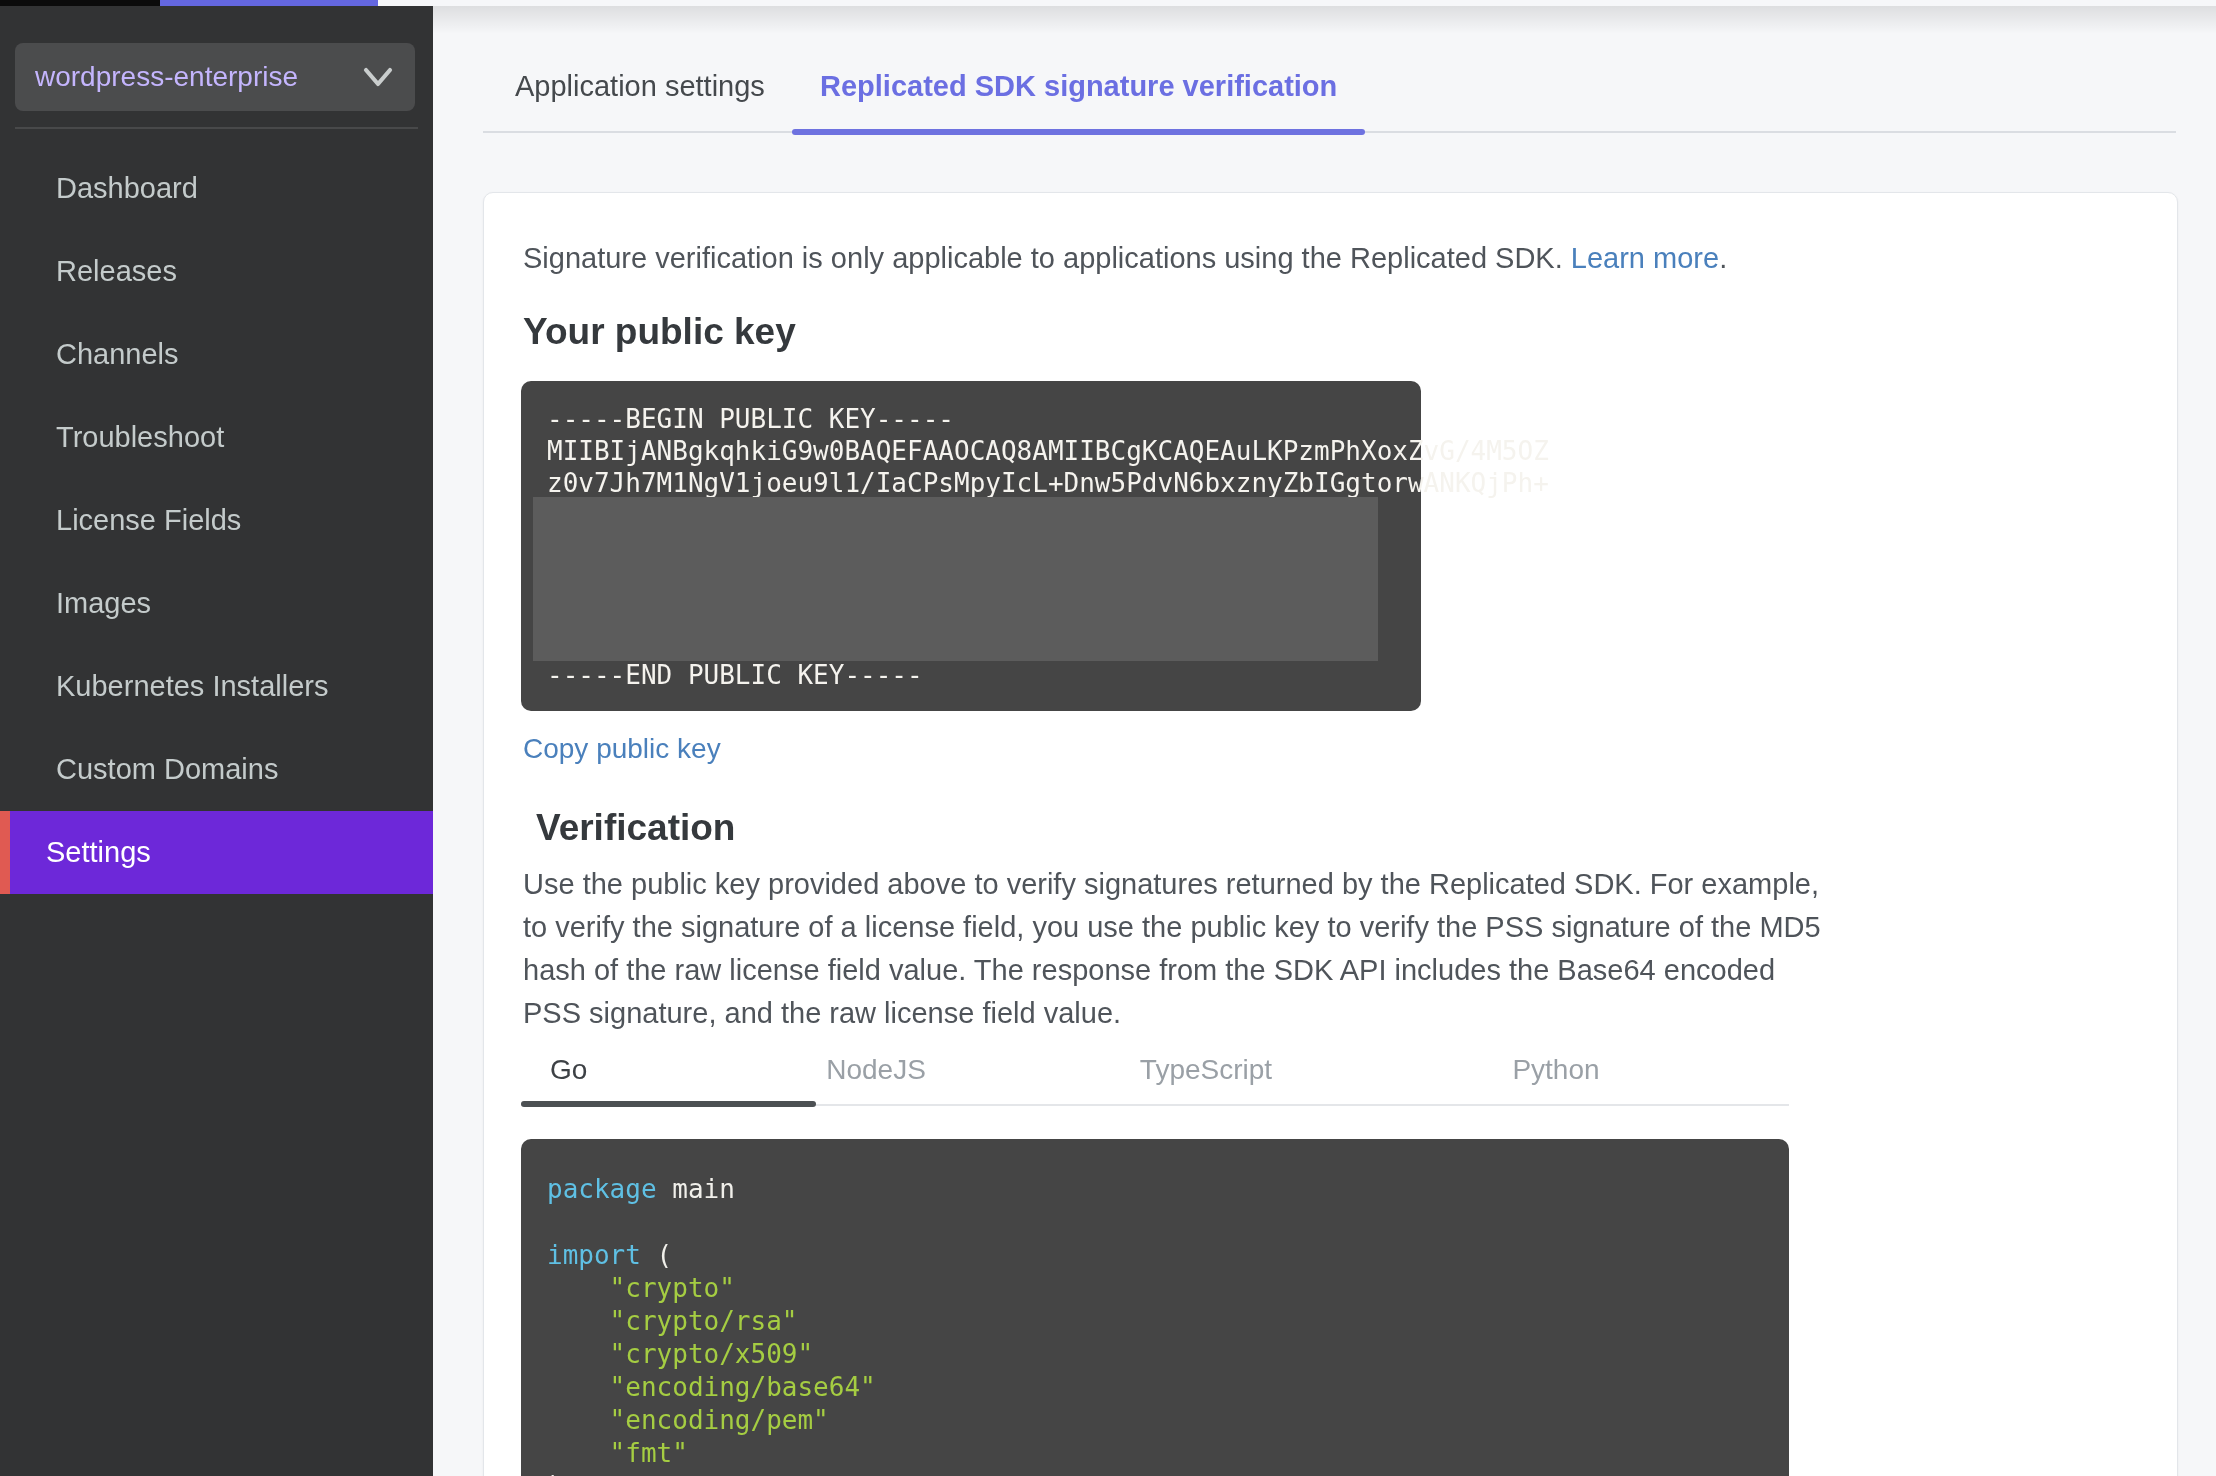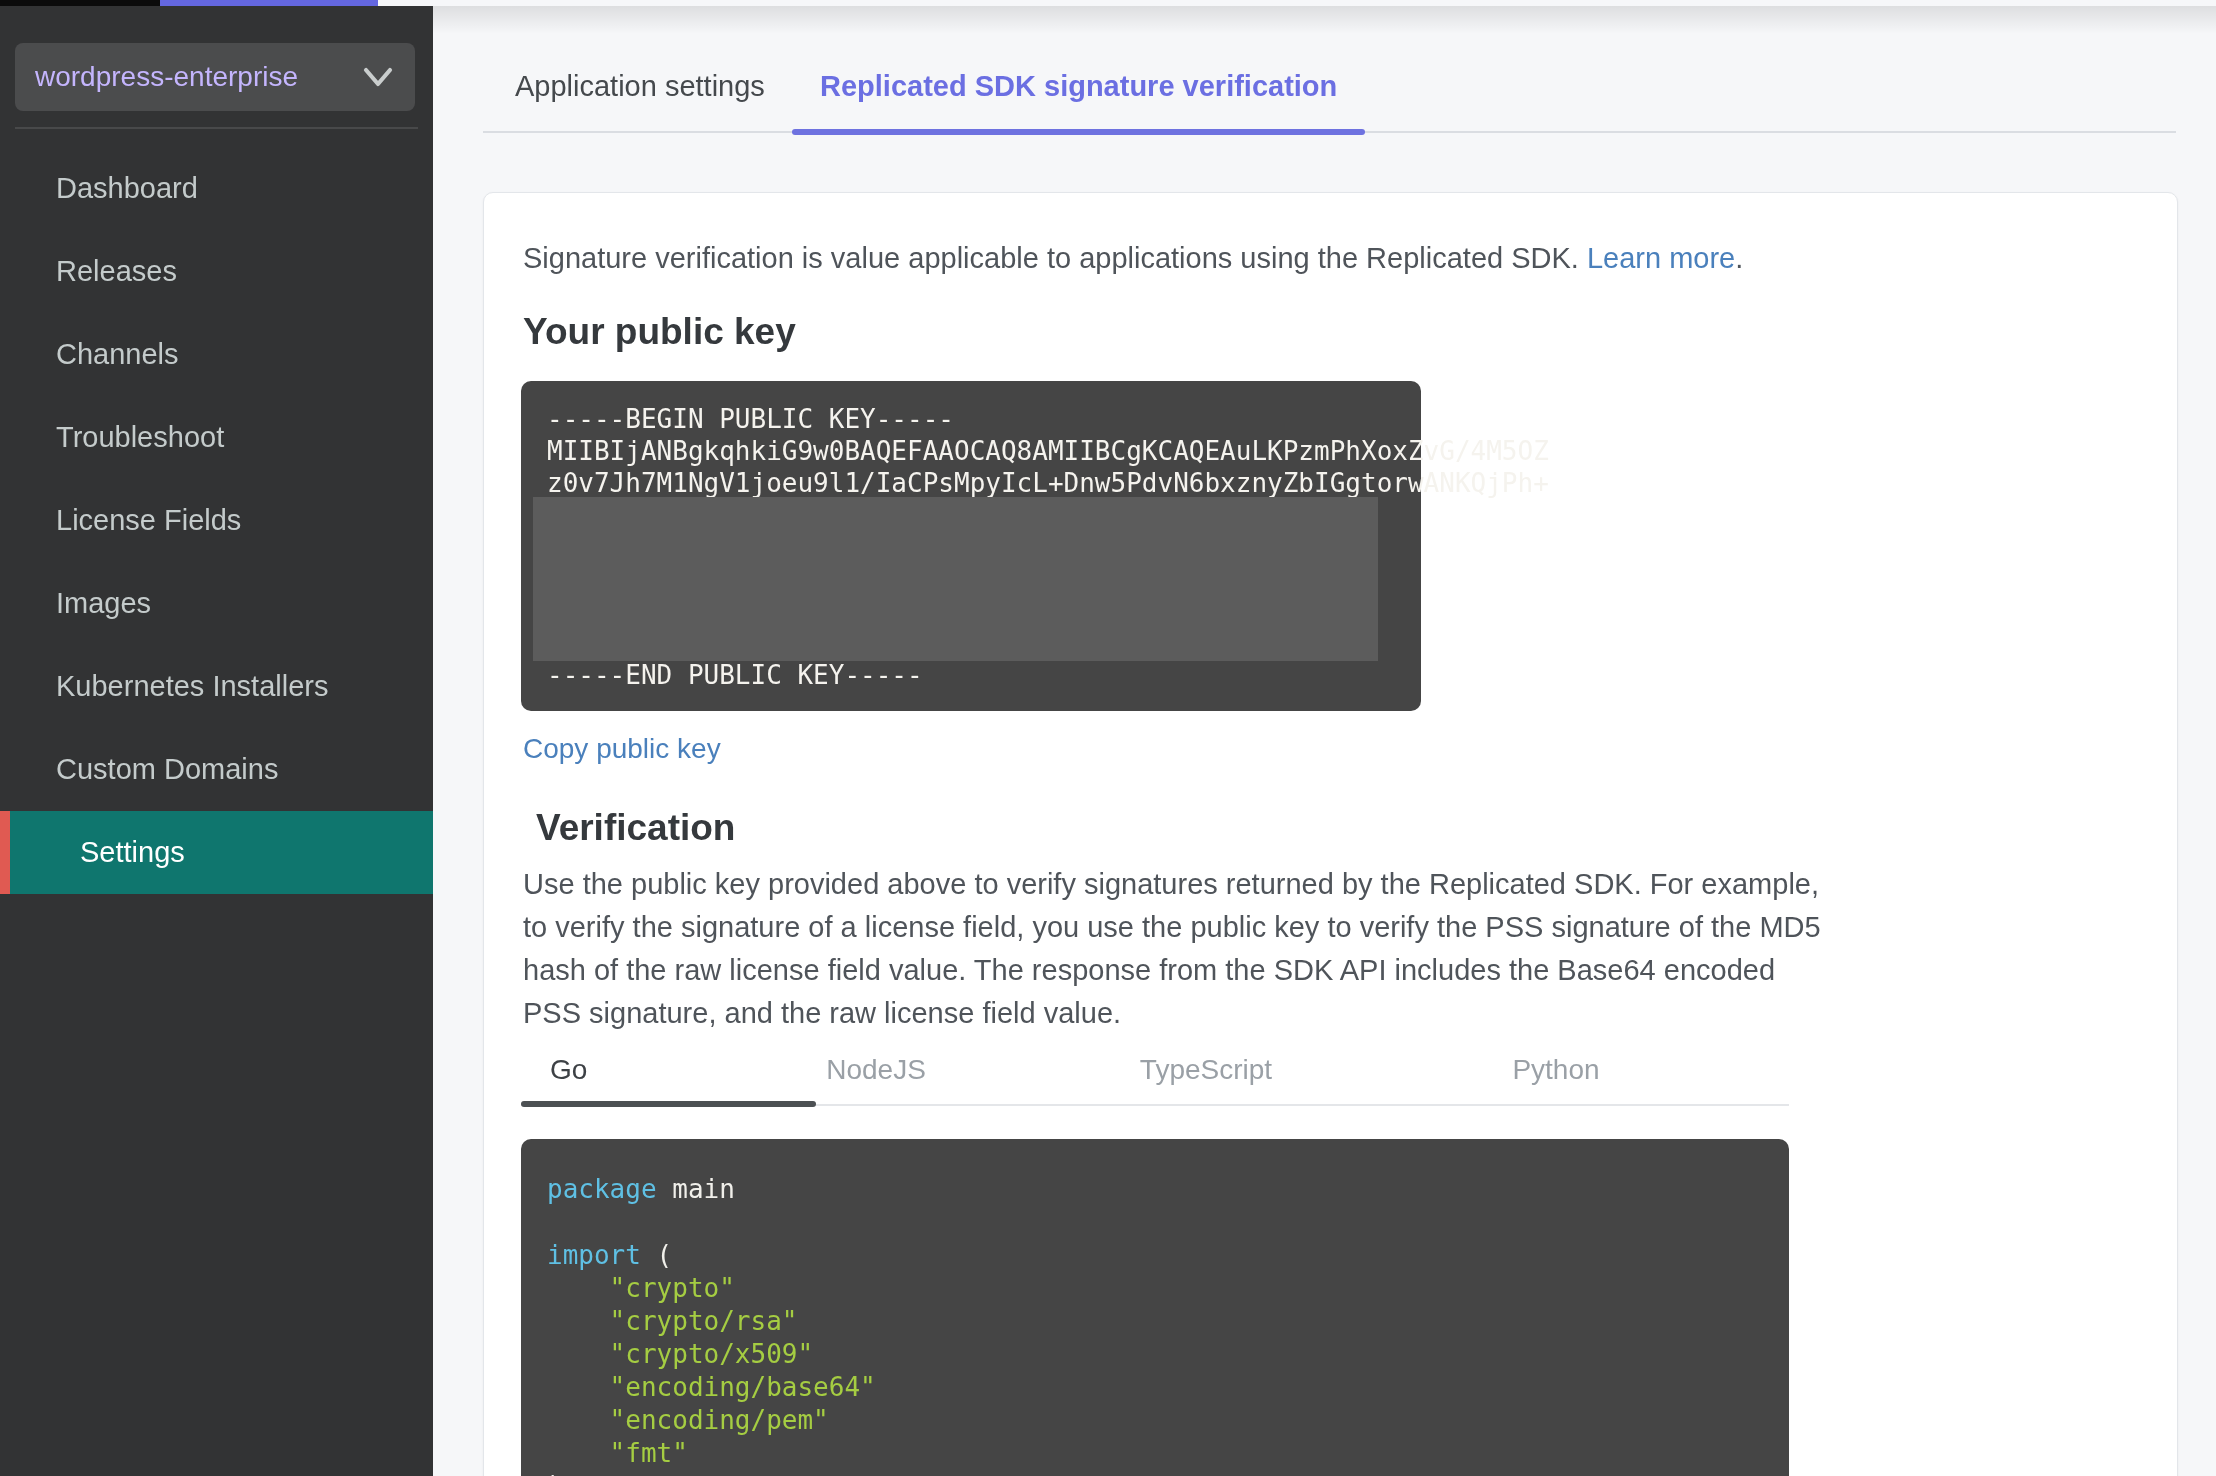--- a/index.html
+++ b/index.html
@@ -23,21 +23,21 @@
 
   
   .sidebar{position:absolute;left:0;top:6px;width:433px;height:1470px;background:var(--sidebar-bg);z-index:20;}
   .app-selector{position:absolute;left:15px;top:37px;width:400px;height:68px;background:#4b4c4d;border-radius:8px;
     display:flex;align-items:center;justify-content:space-between;padding:0 22px 0 20px;cursor:pointer;}
   .app-selector-label{color:#c4b5fd;font-size:28px;}
   .chevron{width:30px;height:22px;color:#c9cdcd;}
   .sidebar-divider{position:absolute;left:15px;top:121px;width:403px;height:2px;background:#48494a;}
   .nav{position:absolute;left:0;top:141px;width:433px;}
   .nav-item{height:83px;display:flex;align-items:center;padding-left:56px;color:#c4cbcb;font-size:29px;cursor:pointer;position:relative;}
-  .nav-item.active{background:#0f766e;color:#ffffff;padding-left:80px;}
+  .nav-item.active{background:#6d28d9;color:#ffffff;padding-left:46px;}
   .nav-accent{position:absolute;left:0;top:0;width:10px;height:100%;background:var(--red);}
 
   
   .main-shade{position:absolute;left:433px;right:0;top:6px;height:28px;
     background:linear-gradient(rgba(0,0,0,0.10),rgba(0,0,0,0));z-index:5;}
 
   .tab{position:absolute;top:40px;height:92px;display:flex;align-items:center;padding:0 28px;font-size:29px;cursor:pointer;z-index:6;}
   .tab-inactive{left:487px;color:#45494d;}
   .tab-active{left:792px;color:var(--tab-active);font-weight:700;}
   .tab-active::after{content:"";position:absolute;left:0;right:0;bottom:-3px;height:6px;border-radius:3px;background:#6e72e0;}
@@ -127,21 +127,21 @@
 <div class="main-shade"></div>
 <div class="tabs-border"></div>
 <div class="tab tab-inactive">
   <span>Application settings</span>
 </div>
 <div class="tab tab-active">
   <span>Replicated SDK signature verification</span>
 </div>
 
 <section class="card">
-  <p class="intro"><span>Signature verification is value applicable to applications using the Replicated SDK. </span><a class="link">Learn more</a><span>.</span></p>
+  <p class="intro"><span>Signature verification is only applicable to applications using the Replicated SDK. </span><a class="link">Learn more</a><span>.</span></p>
 
   <h2 class="h2 h-publickey">Your public key</h2>
 
   <div class="key-block">
     <pre class="key-pre" id="key-pre">-----BEGIN PUBLIC KEY-----
 MIIBIjANBgkqhkiG9w0BAQEFAAOCAQ8AMIIBCgKCAQEAuLKPzmPhXoxZvG/4M5OZ
 z0v7Jh7M1NgV1joeu9l1/IaCPsMpyIcL+Dnw5PdvN6bxznyZbIGgtorwANKQjPh+
 
 
 

